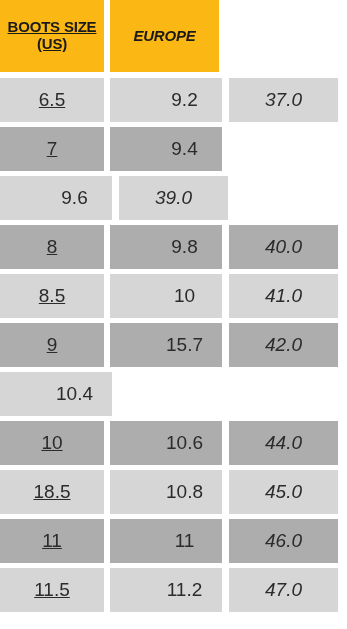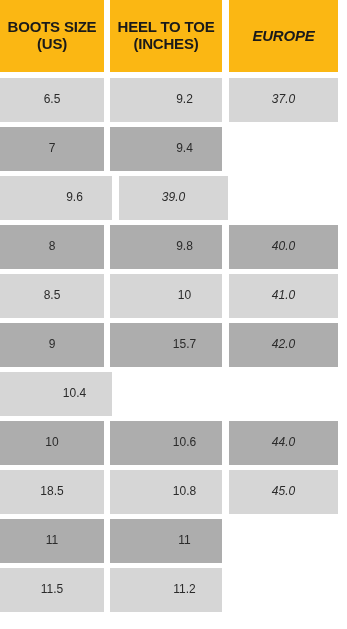--- a/index.html
+++ b/index.html
@@ -32,21 +32,21 @@
   
   .cell {
     box-sizing: border-box;
     display: flex;
     align-items: center;
     justify-content: center;
     text-align: center;
     color: #231f20;
     line-height: 1.12;
   }
-  .cell.c1 { flex: 0 0 104px; margin-right: 6px; }
+  .cell.c1 { flex: 0 0 104px; margin-right: 6px; text-decoration: underline; }
   .cell.c2 { flex: 0 0 112px; margin-right: 7px; padding-left: 37px; }
   .cell.c3 { flex: 0 0 109px; font-style: italic; }
 
   
   .header-row {
     height: 72px;
     margin-bottom: 6px;
   }
   .header-row .cell {
     background: #fbb713;
@@ -58,45 +58,39 @@
     padding: 0 2px;
   }
 
   
   .body-row {
     height: 44px;
     margin-bottom: 5px;
   }
   .body-row .cell {
     height: 44px;
-    font-size: 12px;
+    font-size: 19px;
     font-weight: 400;
     color: #2b2b2b;
   }
   .body-row.light .cell { background: #d6d6d6; }
   .body-row.dark  .cell { background: #adadad; }
 
   .hdr-line { display: block; }
 </style>
 </head>
 <body>
 
 <div id="size-chart">
 
   <div class="chart-row header-row">
     <div class="cell c1">
       <span>
         <span class="hdr-line">BOOTS SIZE</span>
         <span class="hdr-line">(US)</span>
-      </span>
-    </div>
-    <div class="cell c2">
-      <span>
-        <span class="hdr-line">HEEL TO TOE</span>
-        <span class="hdr-line">(INCHES)</span>
       </span>
     </div>
     <div class="cell c3">
       <span>
         <span class="hdr-line">EUROPE</span>
       </span>
     </div>
   </div>
 
   <div id="rows-container">
@@ -137,20 +131,22 @@
         <div class="cell c3">44.0</div>
       </div>
       <div class="chart-row body-row light">
         <div class="cell c1">18.5</div>
         <div class="cell c2">10.8</div>
         <div class="cell c3">45.0</div>
       </div>
       <div class="chart-row body-row dark">
         <div class="cell c1">11</div>
         <div class="cell c2">11</div>
+        <div class="cell c3">46.0</div>
       </div>
       <div class="chart-row body-row light">
         <div class="cell c1">11.5</div>
         <div class="cell c2">11.2</div>
+        <div class="cell c3">47.0</div>
       </div>
     </div>
 
 </div>
 
 </body></html>

